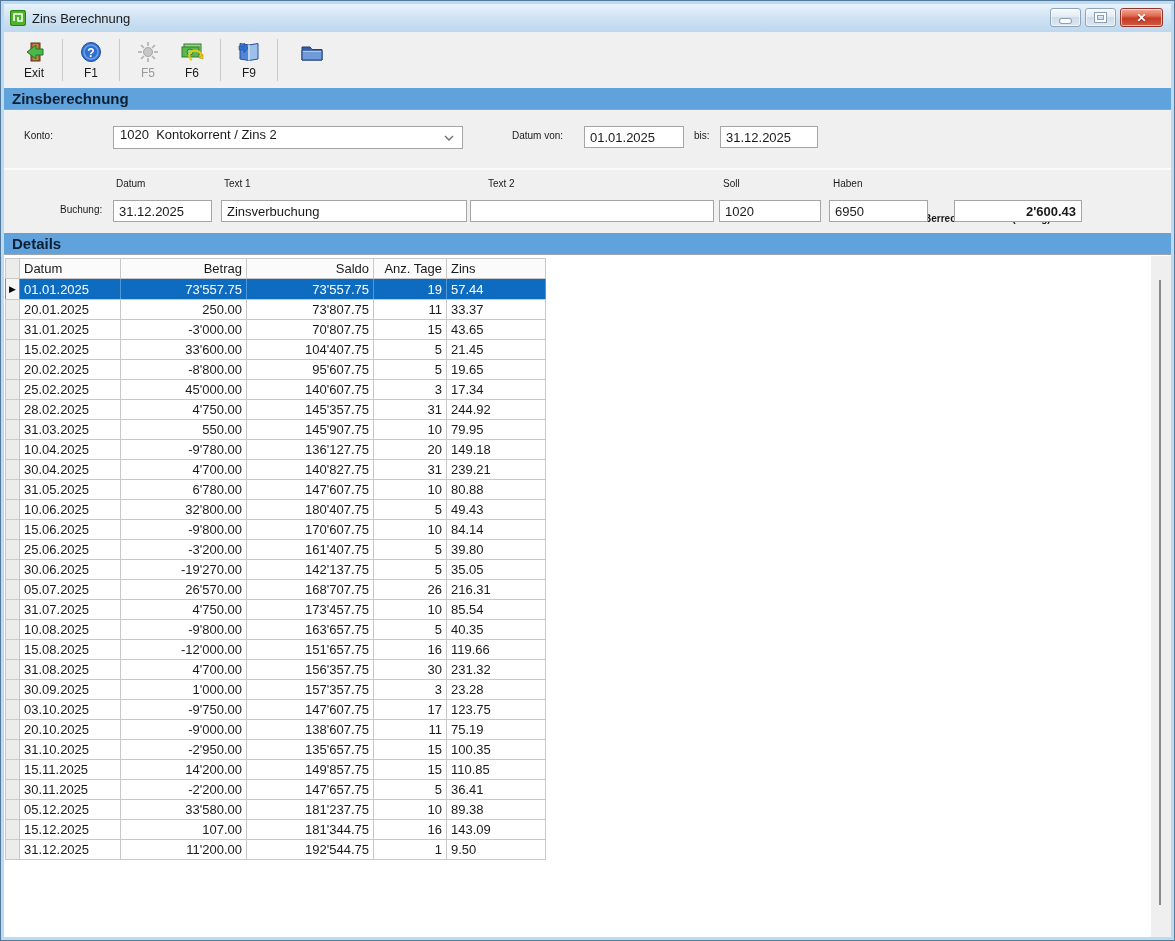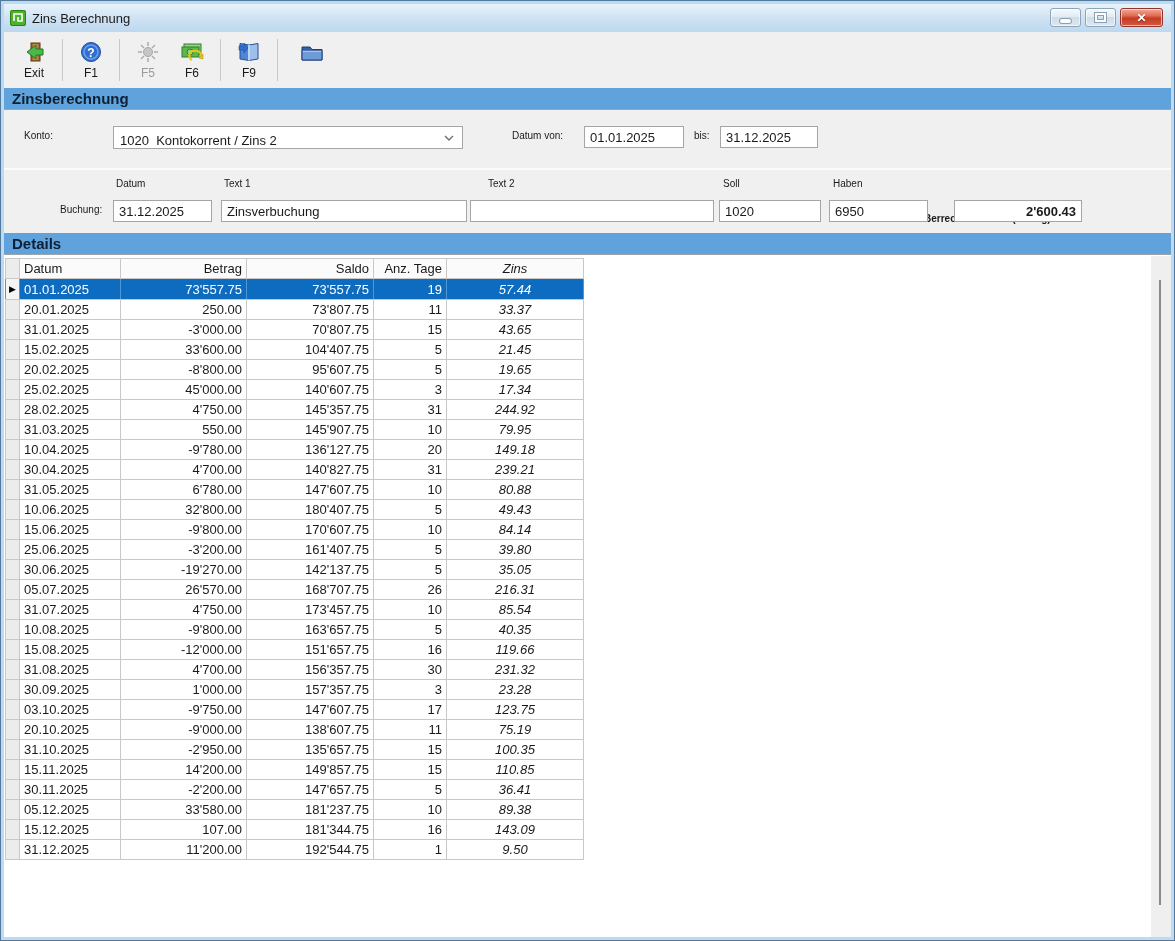--- a/index.html
+++ b/index.html
@@ -45,36 +45,36 @@
 
   
   .form1 { position:absolute; top:106px; left:0; right:0; height:58px; background:#f0f0f0; }
   .divider { position:absolute; top:164px; left:0; right:0; height:2px; background:#fbfbfb; }
   .form2 { position:absolute; top:166px; left:0; right:0; height:63px; background:#f0f0f0; }
   .lbl { position:absolute; font-size:10px; color:#1a1a1a; white-space:pre; }
   .field { position:absolute; height:22px; border:1px solid #a5a5a5; background:#fff;
     font-family:"Liberation Sans",sans-serif; font-size:13px; color:#1a1a1a; padding:0 5px; }
   .field.bold { font-weight:bold; text-align:right; }
   .combo { position:absolute; height:23px; border:1px solid #a5a5a5; background:#fff;
-    display:flex; align-items:flex-end; padding:0 6px; font-size:13px; color:#1a1a1a; }
+    display:flex; align-items:flex-start; padding:0 6px; font-size:13px; color:#1a1a1a; }
   .combo .chev { position:absolute; right:8px; top:8px; }
 
   
   .table-area { position:absolute; top:251px; left:0; right:0; bottom:0; background:#fff; }
   table { border-collapse:collapse; margin:3px 0 0 1px; table-layout:fixed; }
   th, td { border:1px solid #c8c8c8; height:20px; font-size:13px; font-weight:normal;
     padding:0 4px; color:#1a1a1a; white-space:nowrap; overflow:hidden; }
   th { background:#fbfbfb; }
   th:nth-child(1), td:nth-child(1) { width:14px; padding:0; background:#ececec; }
   th:nth-child(2), td:nth-child(2) { width:101px; text-align:left; }
   th:nth-child(3), td:nth-child(3) { width:126px; text-align:right; }
   th:nth-child(4), td:nth-child(4) { width:127px; text-align:right; }
   th:nth-child(5), td:nth-child(5) { width:73px;  text-align:right; }
   th:nth-child(5) { text-align:right; }
-  th:nth-child(6), td:nth-child(6) { width:137px; text-align:center;font-style:italic; }
+  th:nth-child(6), td:nth-child(6) { width:99px; text-align:left; }
   td { background:#fff; }
   tr.selected td { background:#0d6bc0; color:#fff; border-color:#4f97d6; border-top-color:#c8c8c8; border-bottom-color:#c8c8c8; }
   tr.selected td:nth-child(1) { background:#f5f5f5; }
   .arrow { color:#000; font-size:9px; display:block; text-align:center; line-height:20px; }
 
   .scroll-strip { position:absolute; top:1px; right:0; width:20px; bottom:0; background:#efefef; }
   .scroll-line { position:absolute; left:8px; width:2px; top:24px; bottom:32px; background:#8a8a8a; }
 </style>
 </head>
 <body>

